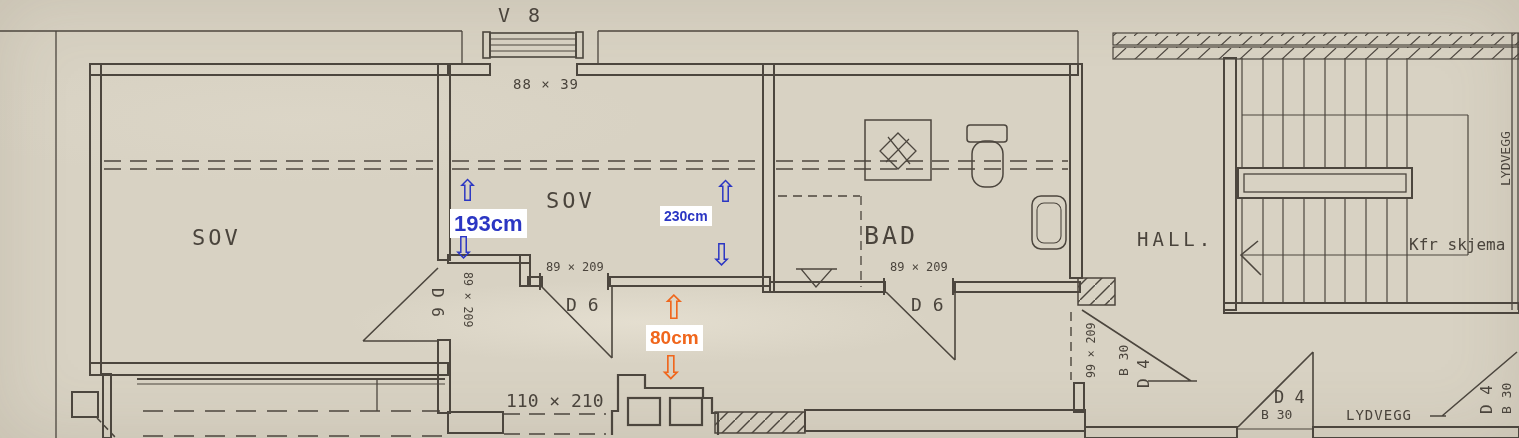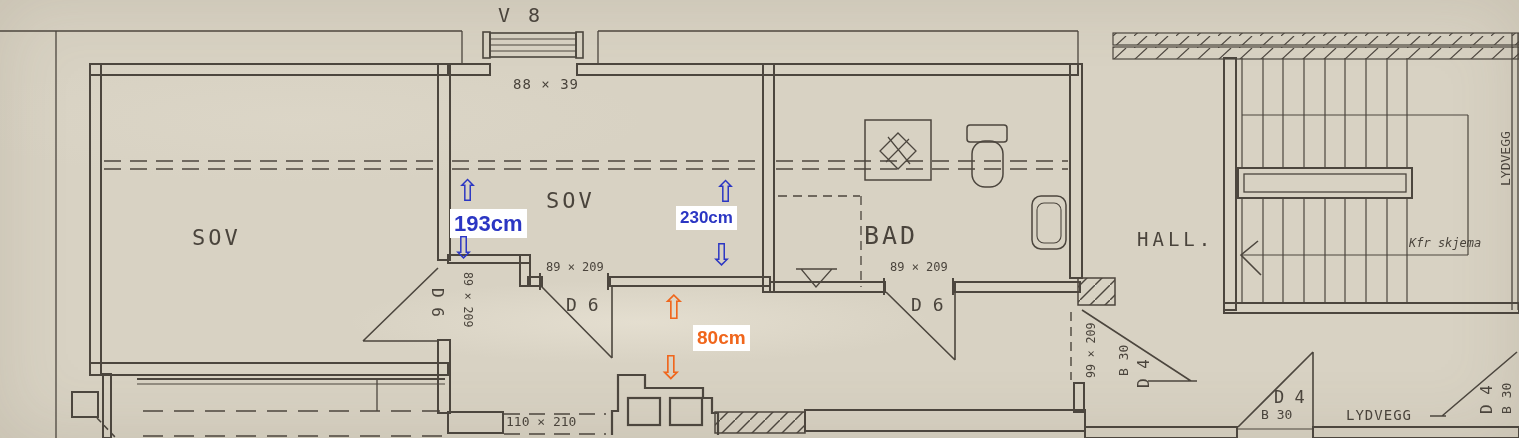--- a/index.html
+++ b/index.html
@@ -156,21 +156,21 @@
     </g>
   </svg>
 
   <span class="pt" style="left:498px;top:5px;font-size:20px;letter-spacing:3px;">V 8</span>
   <span class="pt" style="left:504px;top:77px;font-size:14px;letter-spacing:1px;margin-left:9px;">88 × 39</span>
 
   <span class="pt" style="left:192px;top:227px;font-size:22px;letter-spacing:3px;">SOV</span>
   <span class="pt" style="left:546px;top:190px;font-size:22px;letter-spacing:3px;">SOV</span>
   <span class="pt" style="left:864px;top:223px;font-size:25px;letter-spacing:3px;">BAD</span>
   <span class="pt" style="left:1137px;top:230px;font-size:19px;letter-spacing:4px;">HALL.</span>
-  <span class="pt" style="left:1409px;top:237px;font-size:12px;font-style:italic;">Kfr skjema</span>
+  <span class="pt" style="left:1409px;top:237px;font-size:16px;">Kfr skjema</span>
 
   <span class="pt" style="left:546px;top:261px;font-size:12px;">89 × 209</span>
   <span class="pt" style="left:566px;top:296px;font-size:18px;">D 6</span>
   <span class="pt" style="left:890px;top:261px;font-size:12px;">89 × 209</span>
   <span class="pt" style="left:911px;top:296px;font-size:18px;">D 6</span>
 
   <span class="pt rotcw" style="left:445px;top:288px;font-size:16px;">D 6</span>
   <span class="pt rotcw" style="left:473px;top:272px;font-size:11.5px;">89 × 209</span>
 
   <span class="pt rotccw" style="left:1086px;top:378px;font-size:11.5px;">99 × 209</span>
@@ -178,33 +178,33 @@
   <span class="pt rotccw" style="left:1136px;top:388px;font-size:16px;">D 4</span>
 
   <span class="pt" style="left:1274px;top:389px;font-size:17px;">D 4</span>
   <span class="pt" style="left:1261px;top:408px;font-size:13px;">B 30</span>
   <span class="pt" style="left:1346px;top:408px;font-size:14px;letter-spacing:1px;">LYDVEGG</span>
 
   <span class="pt rotccw" style="left:1479px;top:414px;font-size:16px;">D 4</span>
   <span class="pt rotccw" style="left:1500px;top:414px;font-size:13px;">B 30</span>
   <span class="pt rotccw" style="left:1499px;top:186px;font-size:13px;">LYDVEGG</span>
 
-  <span class="pt" style="left:506px;top:392px;font-size:13px;margin-top:23px;">110 × 210</span>
+  <span class="pt" style="left:506px;top:392px;font-size:18px;">110 × 210</span>
 
   <div>
     <span class="arrow blue" style="left:455px;top:176px;font-size:30px;">⇧</span>
     <span class="meas-label blue" style="left:450px;top:209px;font-size:22px;">193cm</span>
     <span class="arrow blue" style="left:451px;top:233px;font-size:30px;">⇩</span>
   </div>
 
   <div>
     <span class="arrow blue" style="left:713px;top:177px;font-size:30px;">⇧</span>
-    <span class="meas-label blue" style="left:676px;top:206px;font-size:17px;">230cm</span>
+    <span class="meas-label blue" style="left:660px;top:206px;font-size:14px;">230cm</span>
     <span class="arrow blue" style="left:709px;top:240px;font-size:30px;">⇩</span>
   </div>
 
   <div>
     <span class="arrow orange" style="left:660px;top:291px;font-size:33px;">⇧</span>
-    <span class="meas-label orange" style="left:646px;top:325px;font-size:19px;margin-left:47px;">80cm</span>
+    <span class="meas-label orange" style="left:646px;top:325px;font-size:19px;">80cm</span>
     <span class="arrow orange" style="left:657px;top:351px;font-size:33px;">⇩</span>
   </div>
 
 </div>
 
 </body></html>

